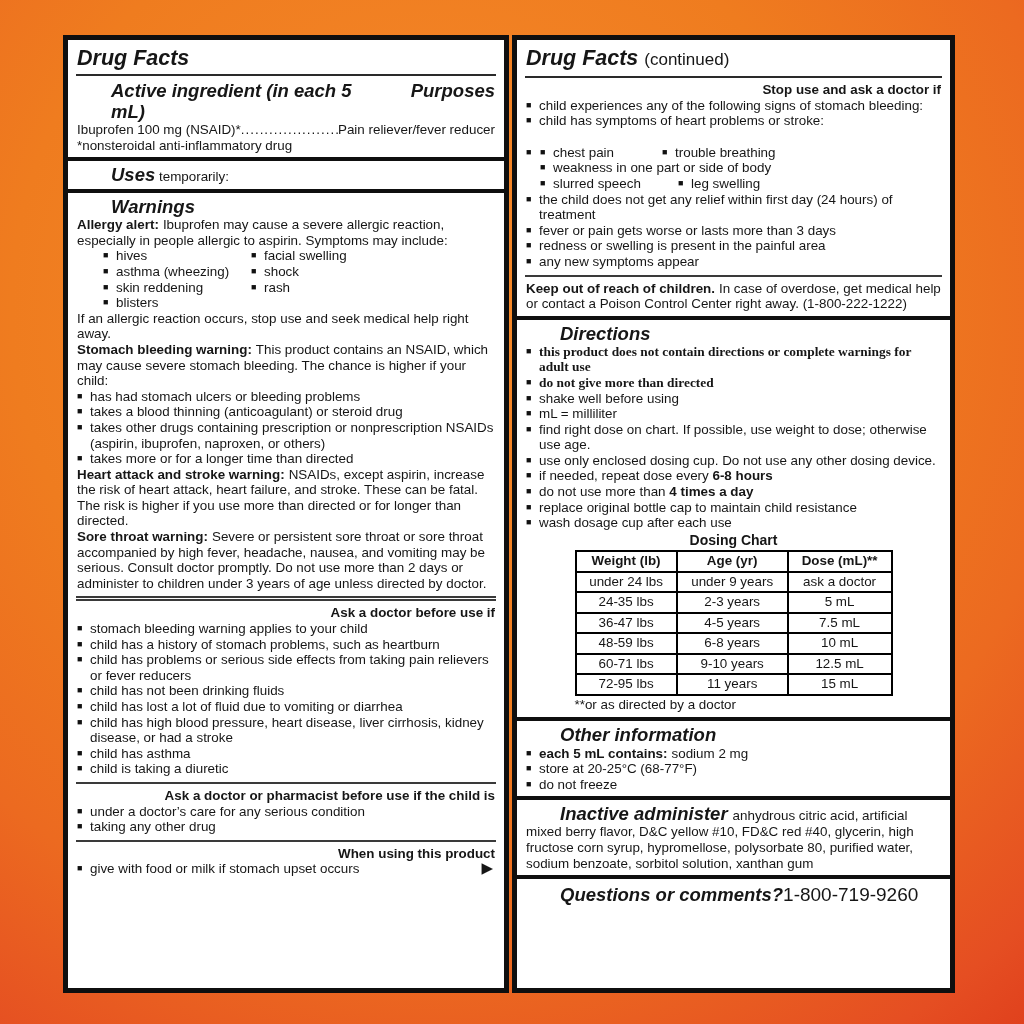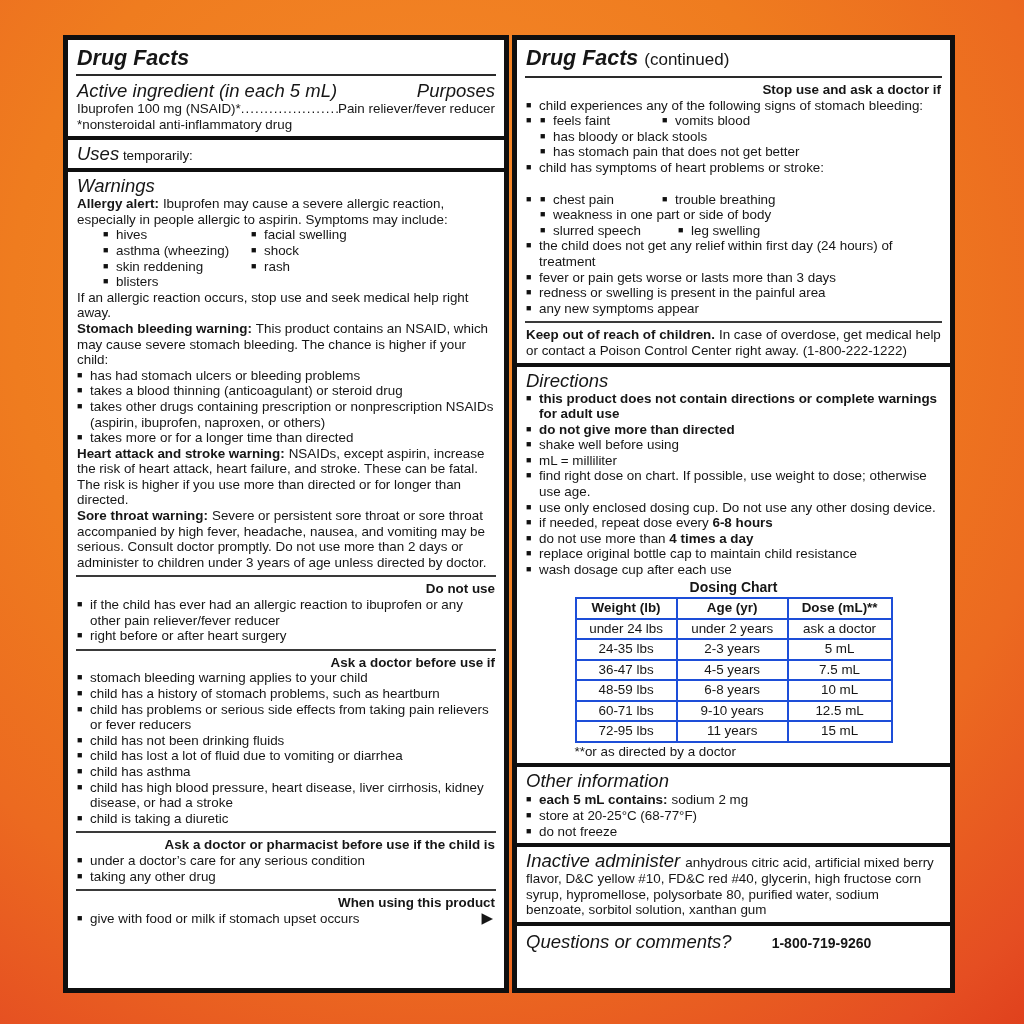--- a/index.html
+++ b/index.html
@@ -14,44 +14,44 @@
     font-size:13.4px;line-height:15.6px;
   }
   #left-panel{left:63px;width:446px;}
   #right-panel{left:512px;width:443px;}
   .sec{padding:3px 9px 4px 9px;}
   .hr-thick{height:4px;background:#0f0f0f;}
   .hr-thin{border-top:2px solid #3a3a3a;margin:1px 8px;}
   .panel-title{font-size:21.5px;line-height:26px;font-weight:bold;font-style:italic;padding:5px 9px 3px 9px;}
   .panel-title .cont{font-weight:normal;font-style:normal;font-size:17px;}
   .title-rule{border-top:2px solid #2a2a2a;margin:0 8px 1px 8px;}
-  .h-sec{font-size:18.5px;line-height:21px;font-weight:normal;font-style:italic;}
+  .h-sec{font-size:18.5px;line-height:21px;font-weight:bold;font-style:italic;margin-left:34px;}
   .h-sub{font-weight:bold;text-align:right;}
   .run-label{font-weight:bold;margin-right:4px;}
   p{margin:0;}
   ul{list-style:none;margin:0;padding:0;}
   li{position:relative;padding-left:13px;}
   li::before{content:"■";position:absolute;left:0;top:2px;font-size:9px;line-height:11px;color:#111;}
   .indent{margin-left:14px;}
   .pair-grid{display:grid;}
   .pair-grid.w-left{margin-left:26px;grid-template-columns:148px 1fr;}
   .pair-grid.w-right{grid-template-columns:122px 1fr;}
-  li.bold-li{font-weight:bold;}
+  li.bold-li{font-weight:bold;font-family:Liberation Serif, serif;}
   .with-arrow .arrow{position:absolute;right:2px;top:-1px;font-size:15px;line-height:15px;font-style:normal;}
   .flex-between{display:flex;justify-content:space-between;align-items:baseline;}
   .leader-line{display:flex;align-items:baseline;white-space:nowrap;}
   .leader{flex:1;overflow:hidden;letter-spacing:1px;}
   .chart-wrap{width:330px;margin:2px auto 0 auto;}
   .chart-title{text-align:center;font-weight:bold;font-size:14px;margin-bottom:2px;}
   table.dose{border-collapse:collapse;width:318px;margin:0 auto;}
-  table.dose th,table.dose td{border:2px solid #1d4ed8;text-align:center;padding:1px 4px;font-size:13.4px;line-height:16.5px;}
+  table.dose th,table.dose td{border:2px solid #000000;text-align:center;padding:1px 4px;font-size:13.4px;line-height:16.5px;}
   table.dose th{font-weight:bold;}
   .chart-foot{margin:1px 0 0 6px;}
   .q-line{display:flex;align-items:baseline;gap:0;padding-top:2px;}
-  .q-phone{font-weight:bold;font-size:14px;margin-left:40px;}
+  .q-phone{font-weight:normal;font-size:19px;}
   .tight{margin-top:1px;}
 </style>
 </head>
 <body>
 
 <div class="panel" id="left-panel">
   <div class="panel-title">Drug Facts</div>
   <div class="title-rule"></div>
 
   <div class="sec">
@@ -109,40 +109,33 @@
       <li>takes a blood thinning (anticoagulant) or steroid drug</li>
       <li>takes other drugs containing prescription or nonprescription NSAIDs (aspirin, ibuprofen, naproxen, or others)</li>
       <li>takes more or for a longer time than directed</li>
     </ul>
     <p><b class="run-label">Heart attack and stroke warning:</b><span>NSAIDs, except aspirin, increase the risk of heart attack, heart failure, and stroke. These can be fatal. The risk is higher if you use more than directed or for longer than directed.</span></p>
     <p><b class="run-label">Sore throat warning:</b><span>Severe or persistent sore throat or sore throat accompanied by high fever, headache, nausea, and vomiting may be serious. Consult doctor promptly. Do not use more than 2 days or administer to children under 3 years of age unless directed by doctor.</span></p>
   </div>
 
   <div class="hr-thin"></div>
 
-  <div class="sec">
-    <p class="h-sub">Do not use</p>
-    <ul>
-      <li>if the child has ever had an allergic reaction to ibuprofen or any other pain reliever/fever reducer</li>
-      <li>right before or after heart surgery</li>
-    </ul>
-  </div>
 
   <div class="hr-thin"></div>
 
   <div class="sec">
     <p class="h-sub">Ask a doctor before use if</p>
     <ul>
       <li>stomach bleeding warning applies to your child</li>
       <li>child has a history of stomach problems, such as heartburn</li>
       <li>child has problems or serious side effects from taking pain relievers or fever reducers</li>
       <li>child has not been drinking fluids</li>
       <li>child has lost a lot of fluid due to vomiting or diarrhea</li>
+      <li>child has high blood pressure, heart disease, liver cirrhosis, kidney disease, or had a stroke</li>
       <li>child has asthma</li>
-      <li>child has high blood pressure, heart disease, liver cirrhosis, kidney disease, or had a stroke</li>
       <li>child is taking a diuretic</li>
     </ul>
   </div>
 
   <div class="hr-thin"></div>
 
   <div class="sec">
     <p class="h-sub">Ask a doctor or pharmacist before use if the child is</p>
     <ul>
       <li>under a doctor’s care for any serious condition</li>
@@ -167,36 +160,20 @@
   <div class="panel-title">
     <span>Drug Facts</span>
     <span class="cont">(continued)</span>
   </div>
   <div class="title-rule"></div>
 
   <div class="sec">
     <p class="h-sub">Stop use and ask a doctor if</p>
     <ul>
       <li>child experiences any of the following signs of stomach bleeding:</li>
-      <li style="padding-left:0;" class="no-marker">
-        <div class="indent">
-          <div class="pair-grid w-right">
-            <ul>
-                <li>feels faint</li>
-              </ul>
-            <ul>
-                <li>vomits blood</li>
-              </ul>
-          </div>
-          <ul>
-            <li>has bloody or black stools</li>
-            <li>has stomach pain that does not get better</li>
-          </ul>
-        </div>
-      </li>
       <li>child has symptoms of heart problems or stroke:</li>
       <li style="padding-left:0;margin-top:16px;">
         <div class="indent">
           <div class="pair-grid w-right">
             <ul>
                 <li>chest pain</li>
               </ul>
             <ul>
                 <li>trouble breathing</li>
               </ul>
@@ -250,21 +227,21 @@
         <thead>
           <tr>
             <th>Weight (lb)</th>
             <th>Age (yr)</th>
             <th>Dose (mL)**</th>
           </tr>
         </thead>
         <tbody>
           <tr>
             <td>under 24 lbs</td>
-            <td>under 2 years</td>
+            <td>under 9 years</td>
             <td>ask a doctor</td>
           </tr>
           <tr>
             <td>24-35 lbs</td>
             <td>2-3 years</td>
             <td>5 mL</td>
           </tr>
           <tr>
             <td>36-47 lbs</td>
             <td>4-5 years</td>

